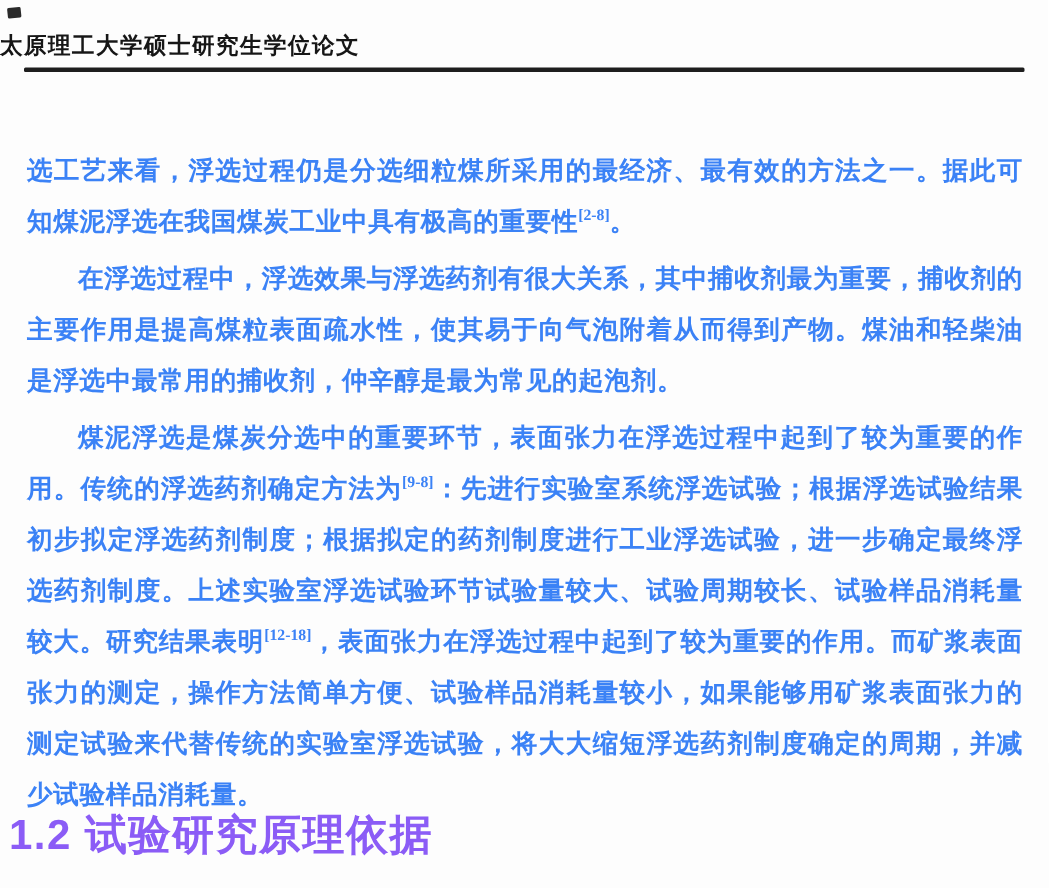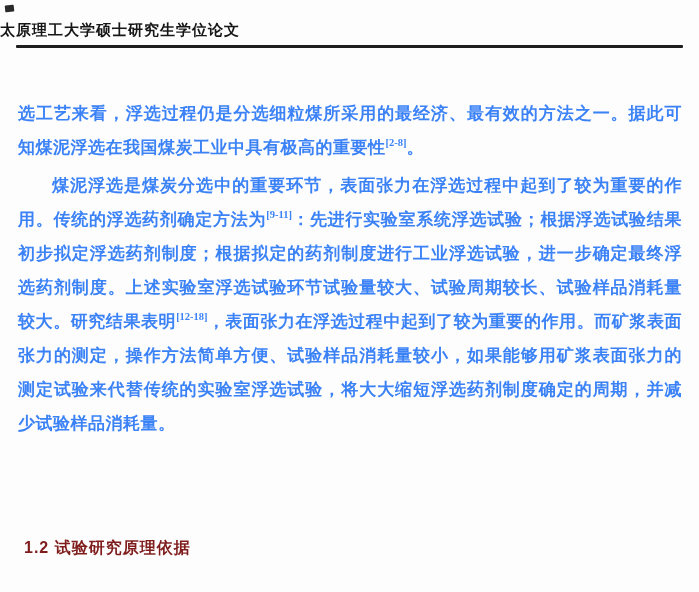--- a/index.html
+++ b/index.html
@@ -70,44 +70,45 @@
   sup.cite {
     font-size: 10.5px;
     letter-spacing: 0;
     line-height: 0;
     vertical-align: super;
     font-weight: 600;
   }
   .section-heading {
     position: absolute;
     top: 538px;
-    left: 24px;
+    left: 6px;
     margin: 0;
     font-family: "Liberation Sans", "DejaVu Sans", sans-serif;
-    font-size: 16px;
+    font-size: 28px;
     font-weight: bold;
     letter-spacing: 1px;
-    color: #7f1d1d;
+    color: #8b5cf6;
   }
 </style>
 </head>
 <body>
 
 <div class="page">
 
   <div class="scan-speck"></div>
 
   <div class="header-title">太原理工大学硕士研究生学位论文</div>
 
   <div class="header-rule"></div>
 
   <div class="body-text">
 
     <p class="para no-indent"><span>选工艺来看，浮选过程仍是分选细粒煤所采用的最经济、最有效的方法之一。据此可知煤泥浮选在我国煤炭工业中具有极高的重要性</span><sup class="cite">[2-8]</sup><span>。</span></p>
 
+    <p class="para"><span>在浮选过程中，浮选效果与浮选药剂有很大关系，其中捕收剂最为重要，捕收剂的主要作用是提高煤粒表面疏水性，使其易于向气泡附着从而得到产物。煤油和轻柴油是浮选中最常用的捕收剂，仲辛醇是最为常见的起泡剂。</span></p>
 
-    <p class="para"><span>煤泥浮选是煤炭分选中的重要环节，表面张力在浮选过程中起到了较为重要的作用。传统的浮选药剂确定方法为</span><sup class="cite">[9-11]</sup><span>：先进行实验室系统浮选试验；根据浮选试验结果初步拟定浮选药剂制度；根据拟定的药剂制度进行工业浮选试验，进一步确定最终浮选药剂制度。上述实验室浮选试验环节试验量较大、试验周期较长、试验样品消耗量较大。研究结果表明</span><sup class="cite">[12-18]</sup><span>，表面张力在浮选过程中起到了较为重要的作用。而矿浆表面张力的测定，操作方法简单方便、试验样品消耗量较小，如果能够用矿浆表面张力的测定试验来代替传统的实验室浮选试验，将大大缩短浮选药剂制度确定的周期，并减少试验样品消耗量。</span></p>
+    <p class="para"><span>煤泥浮选是煤炭分选中的重要环节，表面张力在浮选过程中起到了较为重要的作用。传统的浮选药剂确定方法为</span><sup class="cite">[9-8]</sup><span>：先进行实验室系统浮选试验；根据浮选试验结果初步拟定浮选药剂制度；根据拟定的药剂制度进行工业浮选试验，进一步确定最终浮选药剂制度。上述实验室浮选试验环节试验量较大、试验周期较长、试验样品消耗量较大。研究结果表明</span><sup class="cite">[12-18]</sup><span>，表面张力在浮选过程中起到了较为重要的作用。而矿浆表面张力的测定，操作方法简单方便、试验样品消耗量较小，如果能够用矿浆表面张力的测定试验来代替传统的实验室浮选试验，将大大缩短浮选药剂制度确定的周期，并减少试验样品消耗量。</span></p>
 
   </div>
 
   <h2 class="section-heading">1.2 试验研究原理依据</h2>
 
 </div>
 
 </body></html>

